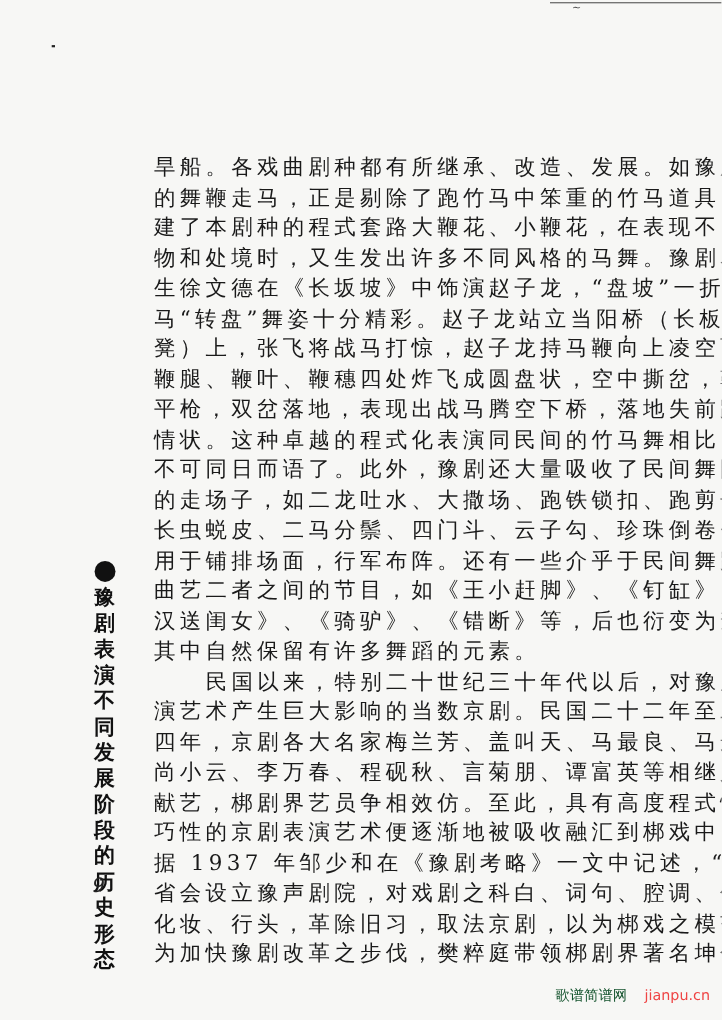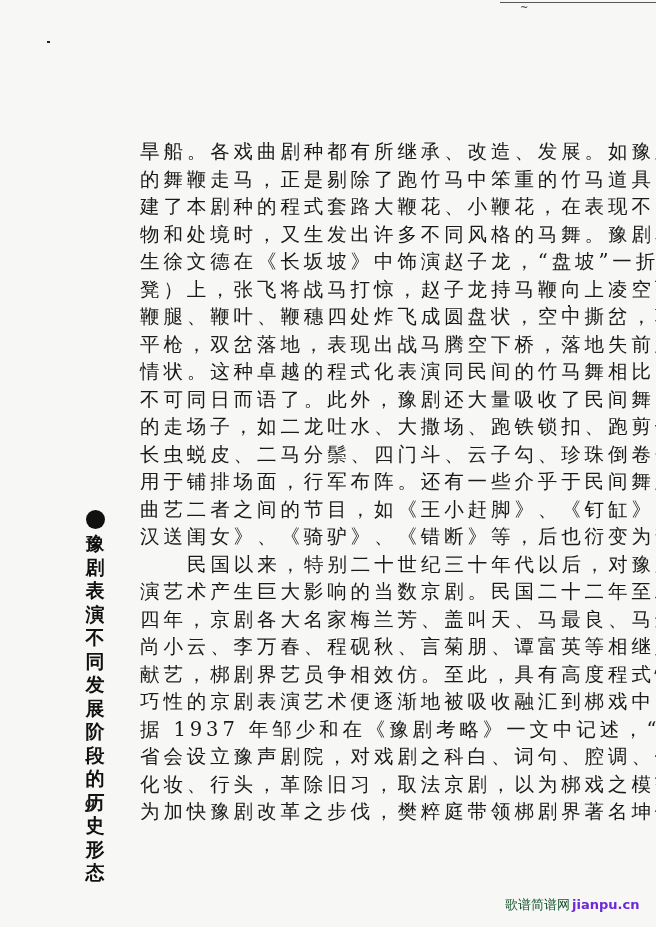--- a/index.html
+++ b/index.html
@@ -38,46 +38,48 @@
   .page-number {
     position: absolute; left: 84px; top: 795px;
     font-family: "DejaVu Sans", sans-serif; font-style: italic;
     font-size: 18px; color: #222;
   }
   .watermark {
     position: absolute; left: 505px; top: 896px;
     font-family: "DejaVu Sans", sans-serif; font-size: 13px; white-space: nowrap;
   }
   .watermark .wm-cn { color: #14532d; }
-  .watermark .wm-url { color: #6d28d9; margin-left: 2px; font-weight: bold; }
+  .watermark .wm-url { color: #ef4444; margin-left: 16px; }
 </style>
 </head>
 <body>
 
 <div class="top-rule"></div>
 <div class="top-mark">~</div>
 <div class="speck" style="left:47px;top:41px;"></div>
 <div class="speck" style="left:568px;top:305px;width:2px;"></div>
 
 <div class="body-text" id="body-text">
     <span class="line">旱船。各戏曲剧种都有所继承、改造、发展。如豫剧中</span>
     <span class="line">的舞鞭走马，正是剔除了跑竹马中笨重的竹马道具，创</span>
     <span class="line">建了本剧种的程式套路大鞭花、小鞭花，在表现不同人</span>
     <span class="line">物和处境时，又生发出许多不同风格的马舞。豫剧名武</span>
     <span class="line">生徐文德在《长坂坡》中饰演赵子龙，“盘坡”一折的战</span>
+    <span class="line">马“转盘”舞姿十分精彩。赵子龙站立当阳桥（长板</span>
     <span class="line">凳）上，张飞将战马打惊，赵子龙持马鞭向上凌空飞旋，</span>
     <span class="line">鞭腿、鞭叶、鞭穗四处炸飞成圆盘状，空中撕岔，勒马</span>
     <span class="line">平枪，双岔落地，表现出战马腾空下桥，落地失前蹄的</span>
     <span class="line">情状。这种卓越的程式化表演同民间的竹马舞相比，已</span>
     <span class="line">不可同日而语了。此外，豫剧还大量吸收了民间舞队中</span>
     <span class="line">的走场子，如二龙吐水、大撒场、跑铁锁扣、跑剪子股、</span>
     <span class="line">长虫蜕皮、二马分鬃、四门斗、云子勾、珍珠倒卷帘等，</span>
     <span class="line">用于铺排场面，行军布阵。还有一些介乎于民间舞蹈和</span>
     <span class="line">曲艺二者之间的节目，如《王小赶脚》、《钉缸》、《刘老</span>
     <span class="line">汉送闺女》、《骑驴》、《错断》等，后也衍变为豫剧剧目，</span>
+    <span class="line">其中自然保留有许多舞蹈的元素。</span>
     <span class="line indent">民国以来，特别二十世纪三十年代以后，对豫剧表</span>
     <span class="line">演艺术产生巨大影响的当数京剧。民国二十二年至二十</span>
     <span class="line">四年，京剧各大名家梅兰芳、盖叫天、马最良、马连良、</span>
     <span class="line">尚小云、李万春、程砚秋、言菊朋、谭富英等相继入汴</span>
     <span class="line">献艺，梆剧界艺员争相效仿。至此，具有高度程式性、技</span>
     <span class="line">巧性的京剧表演艺术便逐渐地被吸收融汇到梆戏中。</span>
     <span class="line">据 1937 年邹少和在《豫剧考略》一文中记述，“樊郁在</span>
     <span class="line">省会设立豫声剧院，对戏剧之科白、词句、腔调、做工、</span>
     <span class="line">化妆、行头，革除旧习，取法京剧，以为梆戏之模范”。</span>
     <span class="line">为加快豫剧改革之步伐，樊粹庭带领梆剧界著名坤伶陈</span>

